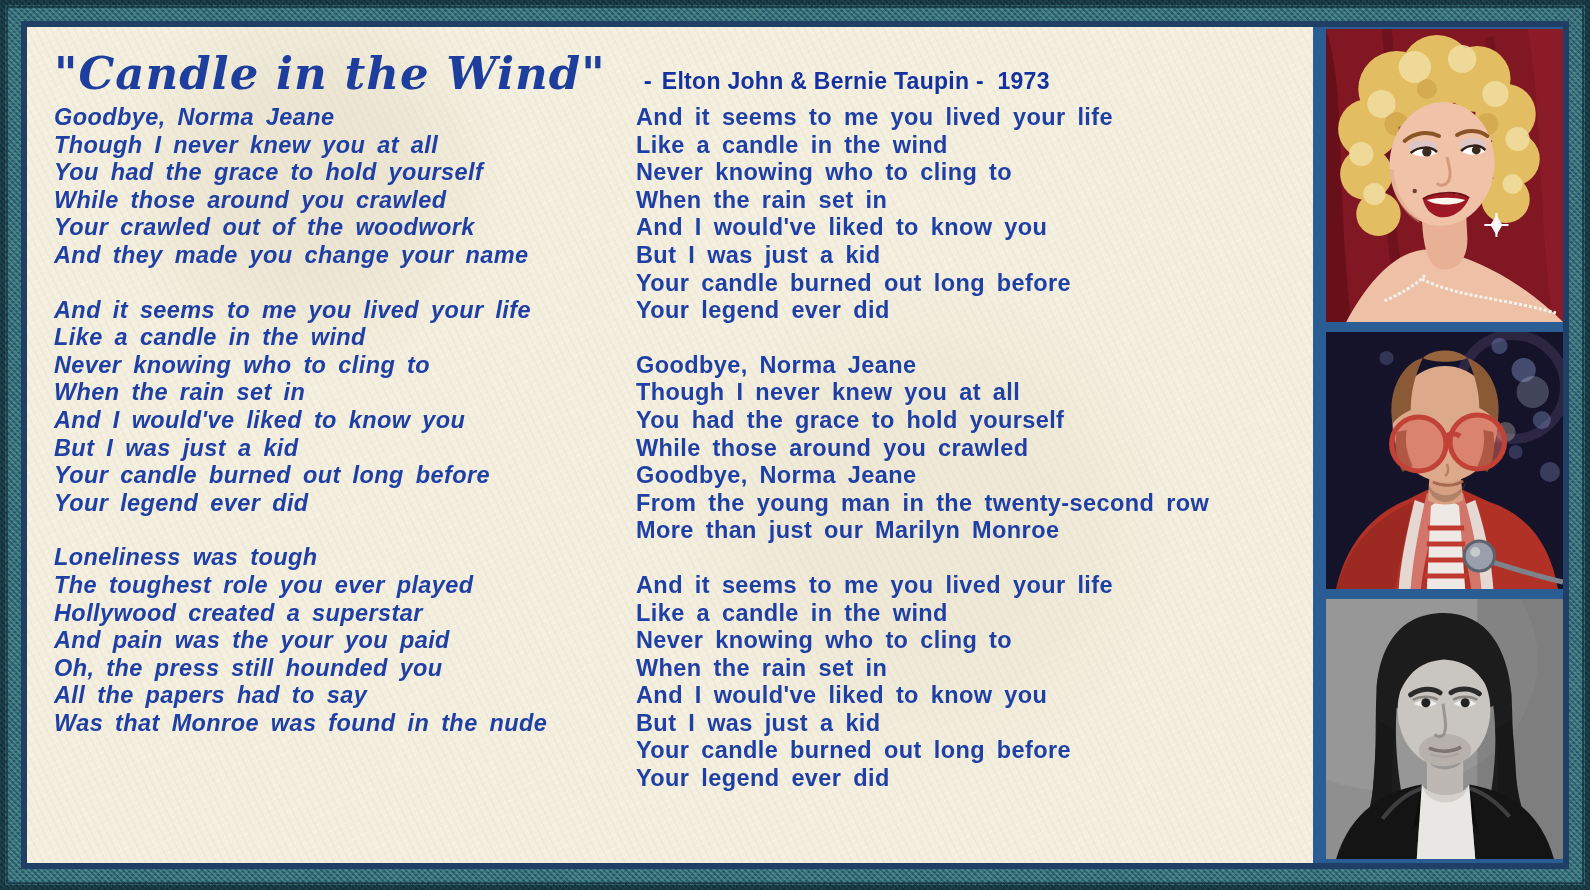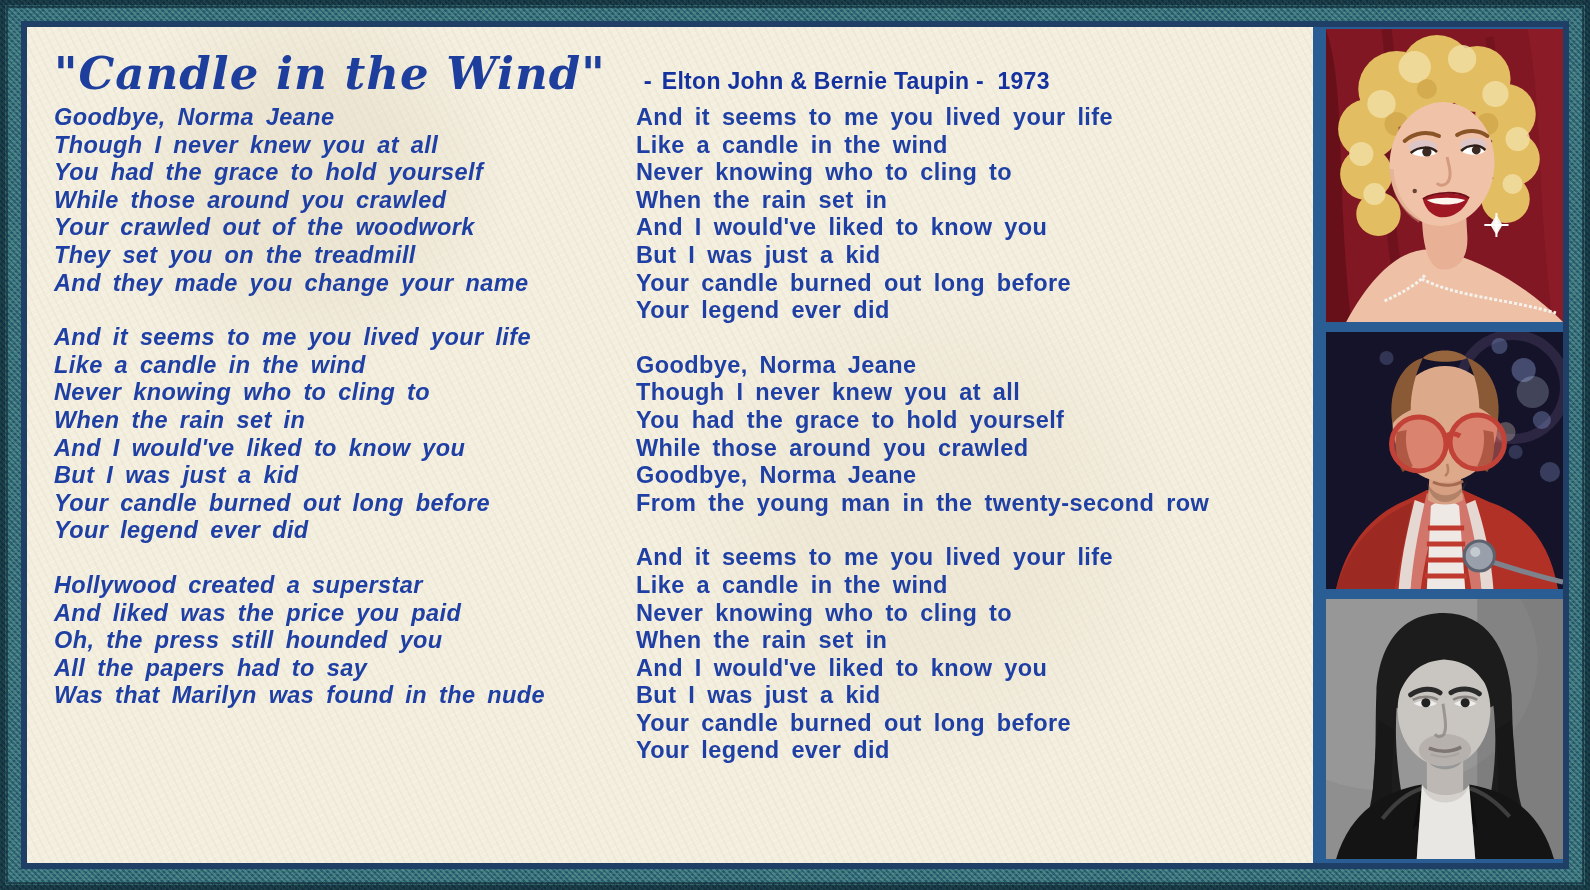--- a/index.html
+++ b/index.html
@@ -97,39 +97,40 @@
       </div>
 
       <div class="lyrics">
         <div class="col col-left">
           <div class="verse">
             <div class="line">Goodbye, Norma Jeane</div>
             <div class="line">Though I never knew you at all</div>
             <div class="line">You had the grace to hold yourself</div>
             <div class="line">While those around you crawled</div>
             <div class="line">Your crawled out of the woodwork</div>
-            <div class="line">They set you on the treadmill</div>
             <div class="line">And they made you change your name</div>
           </div>
           <div class="verse">
             <div class="line">And it seems to me you lived your life</div>
             <div class="line">Like a candle in the wind</div>
             <div class="line">Never knowing who to cling to</div>
             <div class="line">When the rain set in</div>
             <div class="line">And I would've liked to know you</div>
             <div class="line">But I was just a kid</div>
             <div class="line">Your candle burned out long before</div>
             <div class="line">Your legend ever did</div>
           </div>
           <div class="verse">
+            <div class="line">Loneliness was tough</div>
+            <div class="line">The toughest role you ever played</div>
             <div class="line">Hollywood created a superstar</div>
-            <div class="line">And liked was the price you paid</div>
+            <div class="line">And pain was the your you paid</div>
             <div class="line">Oh, the press still hounded you</div>
             <div class="line">All the papers had to say</div>
-            <div class="line">Was that Marilyn was found in the nude</div>
+            <div class="line">Was that Monroe was found in the nude</div>
           </div>
         </div>
 
         <div class="col col-right">
           <div class="verse">
             <div class="line">And it seems to me you lived your life</div>
             <div class="line">Like a candle in the wind</div>
             <div class="line">Never knowing who to cling to</div>
             <div class="line">When the rain set in</div>
             <div class="line">And I would've liked to know you</div>
@@ -137,20 +138,21 @@
             <div class="line">Your candle burned out long before</div>
             <div class="line">Your legend ever did</div>
           </div>
           <div class="verse">
             <div class="line">Goodbye, Norma Jeane</div>
             <div class="line">Though I never knew you at all</div>
             <div class="line">You had the grace to hold yourself</div>
             <div class="line">While those around you crawled</div>
             <div class="line">Goodbye, Norma Jeane</div>
             <div class="line">From the young man in the twenty-second row</div>
+            <div class="line">More than just our Marilyn Monroe</div>
           </div>
           <div class="verse">
             <div class="line">And it seems to me you lived your life</div>
             <div class="line">Like a candle in the wind</div>
             <div class="line">Never knowing who to cling to</div>
             <div class="line">When the rain set in</div>
             <div class="line">And I would've liked to know you</div>
             <div class="line">But I was just a kid</div>
             <div class="line">Your candle burned out long before</div>
             <div class="line">Your legend ever did</div>

